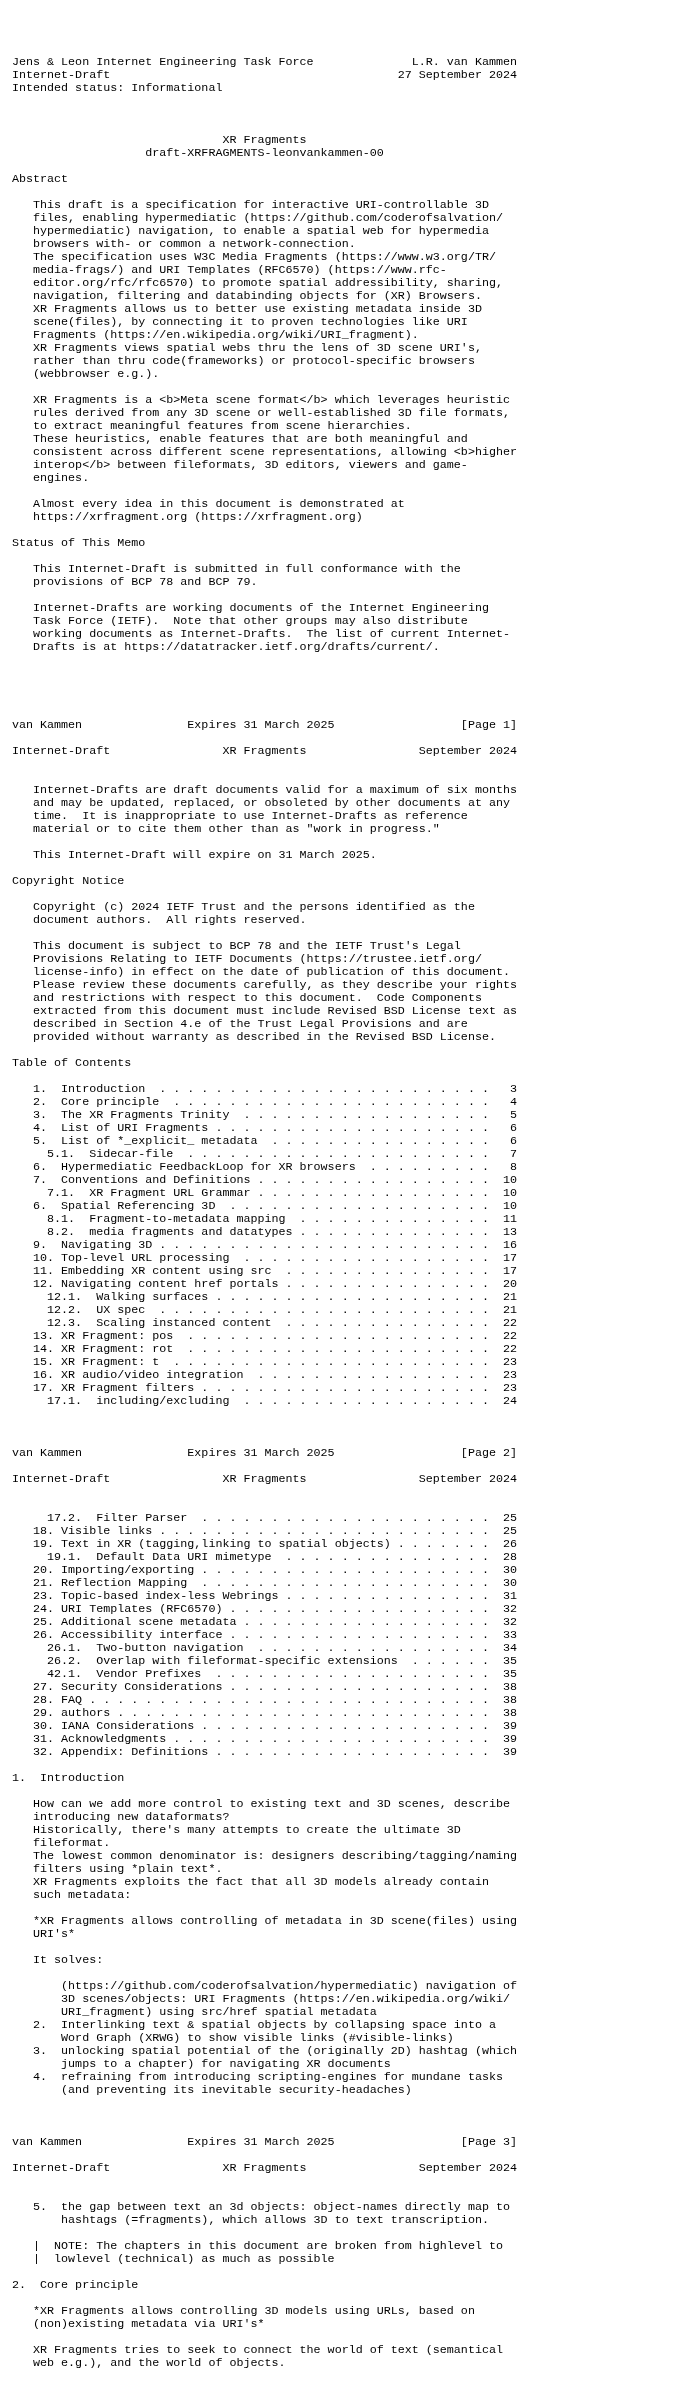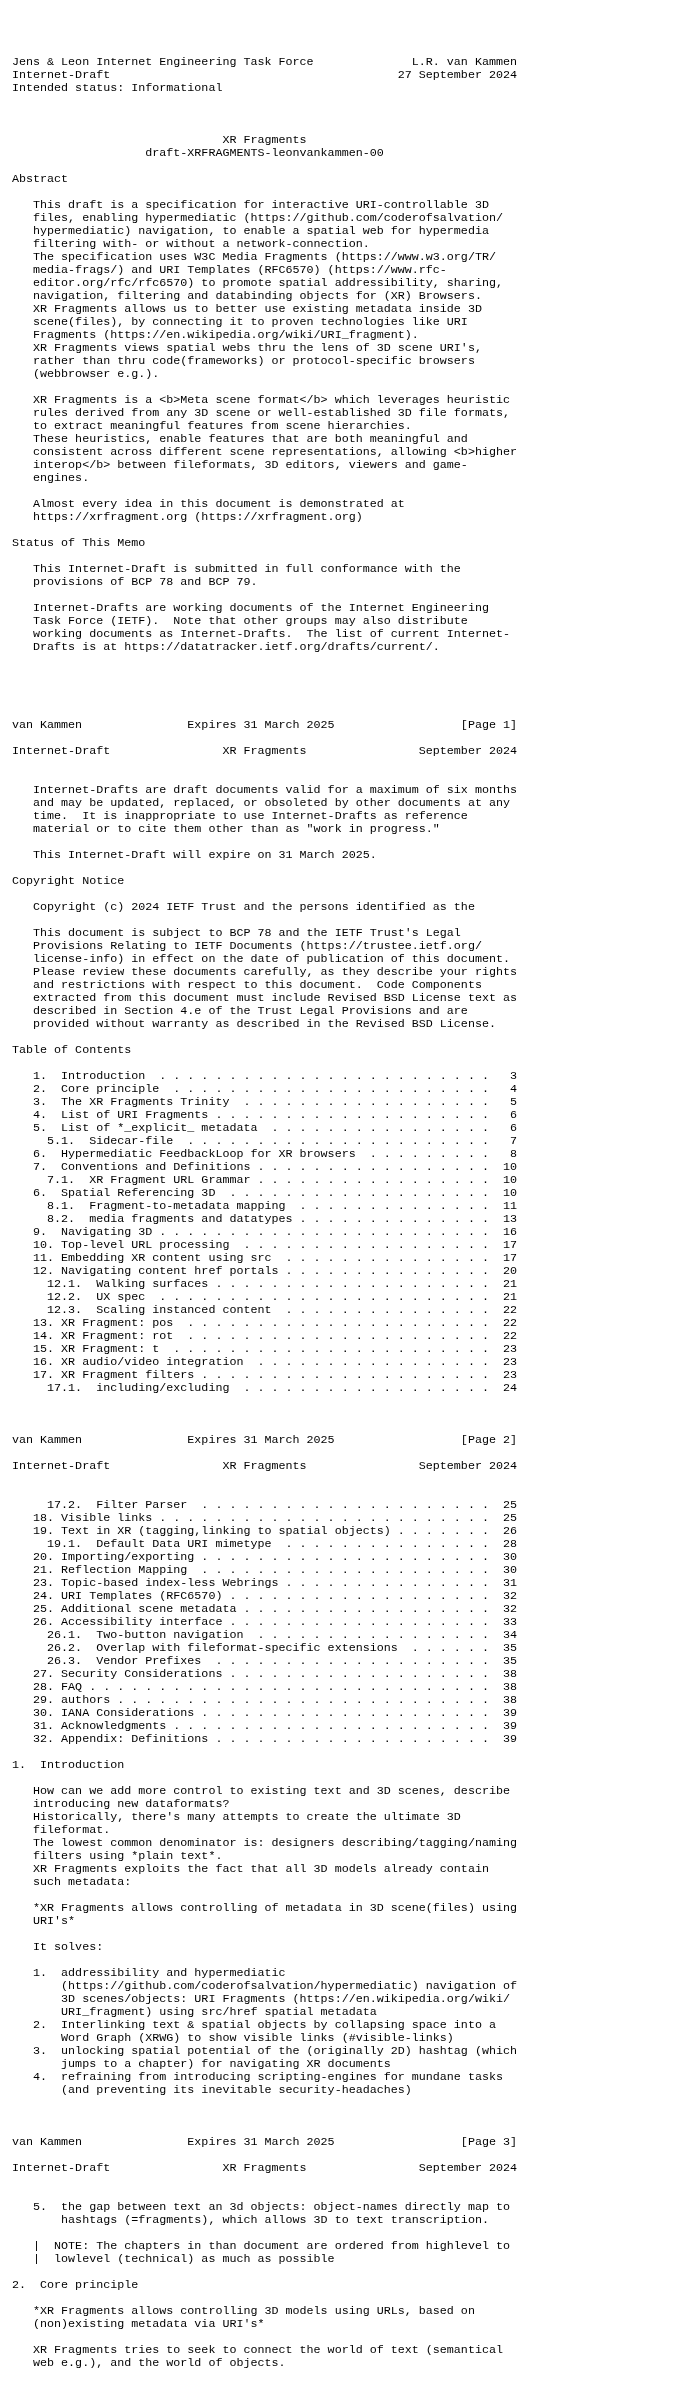--- a/index.html
+++ b/index.html
@@ -54,21 +54,21 @@
     <div>
       <div class="line">Abstract</div>
     </div>
     <div>
       <div class="line"> </div>
     </div>
     <div>
       <div class="line">   This draft is a specification for interactive URI-controllable 3D</div>
       <div class="line">   files, enabling hypermediatic (https://github.com/coderofsalvation/</div>
       <div class="line">   hypermediatic) navigation, to enable a spatial web for hypermedia</div>
-      <div class="line">   filtering with- or without a network-connection.</div>
+      <div class="line">   browsers with- or common a network-connection.</div>
       <div class="line">   The specification uses W3C Media Fragments (https://www.w3.org/TR/</div>
       <div class="line">   media-frags/) and URI Templates (RFC6570) (https://www.rfc-</div>
       <div class="line">   editor.org/rfc/rfc6570) to promote spatial addressibility, sharing,</div>
       <div class="line">   navigation, filtering and databinding objects for (XR) Browsers.</div>
       <div class="line">   XR Fragments allows us to better use existing metadata inside 3D</div>
       <div class="line">   scene(files), by connecting it to proven technologies like URI</div>
       <div class="line">   Fragments (https://en.wikipedia.org/wiki/URI_fragment).</div>
       <div class="line">   XR Fragments views spatial webs thru the lens of 3D scene URI's,</div>
       <div class="line">   rather than thru code(frameworks) or protocol-specific browsers</div>
       <div class="line">   (webbrowser e.g.).</div>
@@ -150,20 +150,21 @@
       <div class="line"> </div>
     </div>
     <div>
       <div class="line">Copyright Notice</div>
     </div>
     <div>
       <div class="line"> </div>
     </div>
     <div>
       <div class="line">   Copyright (c) 2024 IETF Trust and the persons identified as the</div>
+      <div class="line">   document authors.  All rights reserved.</div>
     </div>
     <div>
       <div class="line"> </div>
     </div>
     <div>
       <div class="line">   This document is subject to BCP 78 and the IETF Trust's Legal</div>
       <div class="line">   Provisions Relating to IETF Documents (https://trustee.ietf.org/</div>
       <div class="line">   license-info) in effect on the date of publication of this document.</div>
       <div class="line">   Please review these documents carefully, as they describe your rights</div>
       <div class="line">   and restrictions with respect to this document.  Code Components</div>
@@ -231,21 +232,21 @@
       <div class="line">   19. Text in XR (tagging,linking to spatial objects) . . . . . . .  26</div>
       <div class="line">     19.1.  Default Data URI mimetype  . . . . . . . . . . . . . . .  28</div>
       <div class="line">   20. Importing/exporting . . . . . . . . . . . . . . . . . . . . .  30</div>
       <div class="line">   21. Reflection Mapping  . . . . . . . . . . . . . . . . . . . . .  30</div>
       <div class="line">   23. Topic-based index-less Webrings . . . . . . . . . . . . . . .  31</div>
       <div class="line">   24. URI Templates (RFC6570) . . . . . . . . . . . . . . . . . . .  32</div>
       <div class="line">   25. Additional scene metadata . . . . . . . . . . . . . . . . . .  32</div>
       <div class="line">   26. Accessibility interface . . . . . . . . . . . . . . . . . . .  33</div>
       <div class="line">     26.1.  Two-button navigation  . . . . . . . . . . . . . . . . .  34</div>
       <div class="line">     26.2.  Overlap with fileformat-specific extensions  . . . . . .  35</div>
-      <div class="line">     26.3.  Vendor Prefixes  . . . . . . . . . . . . . . . . . . . .  35</div>
+      <div class="line">     42.1.  Vendor Prefixes  . . . . . . . . . . . . . . . . . . . .  35</div>
       <div class="line">   27. Security Considerations . . . . . . . . . . . . . . . . . . .  38</div>
       <div class="line">   28. FAQ . . . . . . . . . . . . . . . . . . . . . . . . . . . . .  38</div>
       <div class="line">   29. authors . . . . . . . . . . . . . . . . . . . . . . . . . . .  38</div>
       <div class="line">   30. IANA Considerations . . . . . . . . . . . . . . . . . . . . .  39</div>
       <div class="line">   31. Acknowledgments . . . . . . . . . . . . . . . . . . . . . . .  39</div>
       <div class="line">   32. Appendix: Definitions . . . . . . . . . . . . . . . . . . . .  39</div>
     </div>
     <div>
       <div class="line"> </div>
     </div>
@@ -275,21 +276,20 @@
     <div>
       <div class="line"> </div>
     </div>
     <div>
       <div class="line">   It solves:</div>
     </div>
     <div>
       <div class="line"> </div>
     </div>
     <div>
-      <div class="line">   1.  addressibility and hypermediatic</div>
       <div class="line">       (https://github.com/coderofsalvation/hypermediatic) navigation of</div>
       <div class="line">       3D scenes/objects: URI Fragments (https://en.wikipedia.org/wiki/</div>
       <div class="line">       URI_fragment) using src/href spatial metadata</div>
       <div class="line">   2.  Interlinking text &amp; spatial objects by collapsing space into a</div>
       <div class="line">       Word Graph (XRWG) to show visible links (#visible-links)</div>
       <div class="line">   3.  unlocking spatial potential of the (originally 2D) hashtag (which</div>
       <div class="line">       jumps to a chapter) for navigating XR documents</div>
       <div class="line">   4.  refraining from introducing scripting-engines for mundane tasks</div>
       <div class="line">       (and preventing its inevitable security-headaches)</div>
     </div>
@@ -312,21 +312,21 @@
       <div class="line"> </div>
     </div>
     <div>
       <div class="line">   5.  the gap between text an 3d objects: object-names directly map to</div>
       <div class="line">       hashtags (=fragments), which allows 3D to text transcription.</div>
     </div>
     <div>
       <div class="line"> </div>
     </div>
     <div>
-      <div class="line">   |  NOTE: The chapters in than document are ordered from highlevel to</div>
+      <div class="line">   |  NOTE: The chapters in this document are broken from highlevel to</div>
       <div class="line">   |  lowlevel (technical) as much as possible</div>
     </div>
     <div>
       <div class="line"> </div>
     </div>
     <div>
       <div class="line">2.  Core principle</div>
     </div>
     <div>
       <div class="line"> </div>

